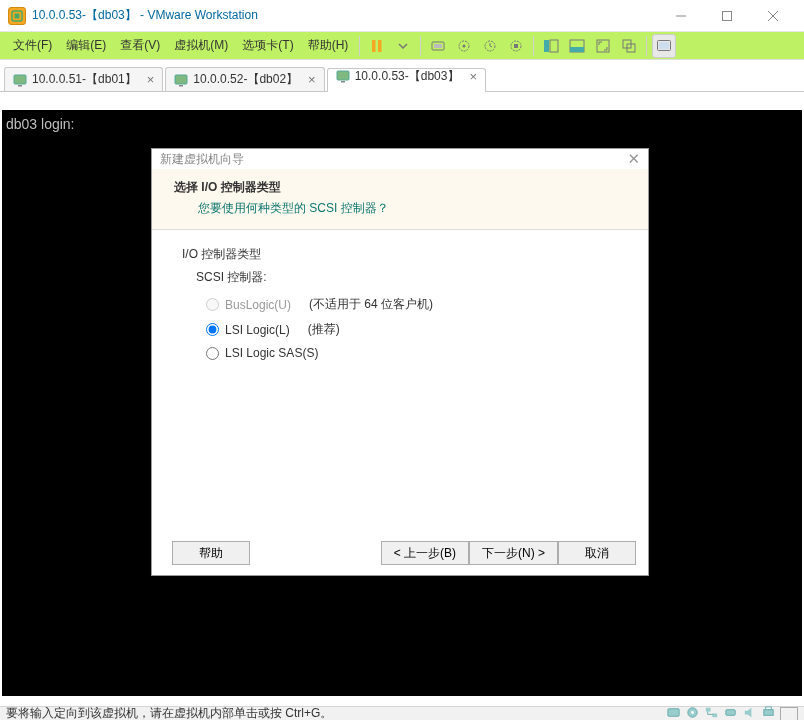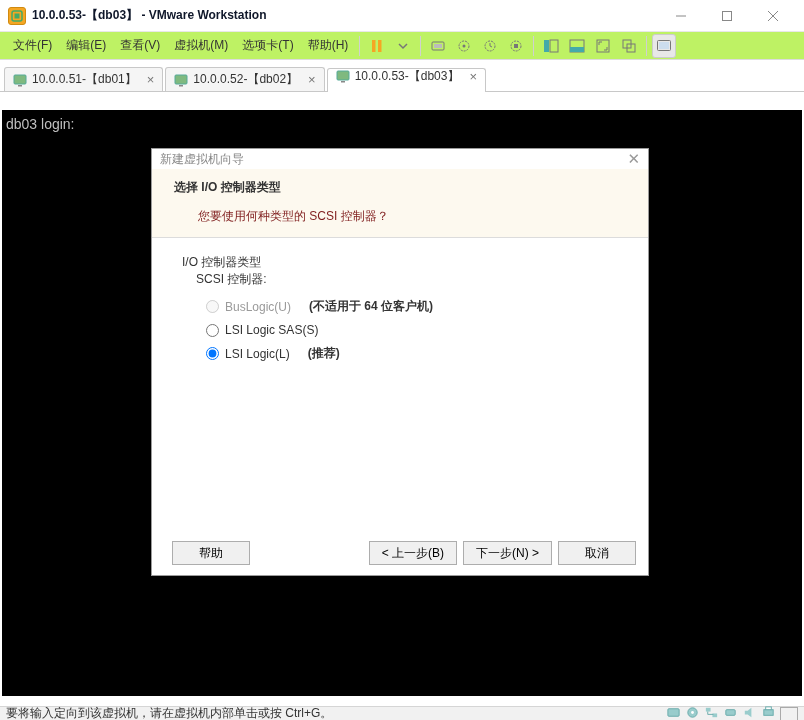--- a/index.html
+++ b/index.html
@@ -2,21 +2,21 @@
 <html><head>
 <meta charset="utf-8">
 <style>
 * { box-sizing: border-box; margin: 0; padding: 0; font-family: "Microsoft YaHei", Tahoma, sans-serif; }
 body { width: 804px; height: 720px; background: #fff; overflow: hidden; position: relative; font-size: 12px; color: #333; }
 
 
 .titlebar { height: 32px; background: #fff; display: flex; align-items: center; padding: 0 8px; border-bottom: 1px solid #e8e8e8; }
 .titlebar .logo { width: 18px; height: 18px; background: #f5a623; border: 1px solid #d08a10; border-radius: 3px; display: flex; align-items: center; justify-content: center; margin-right: 6px; }
 .titlebar .logo svg { width: 12px; height: 12px; }
-.titlebar .title { color: #0f172a; font-size: 12px; font-weight: bold; }
+.titlebar .title { color: #0369a1; font-size: 12px; }
 .titlebar .spacer { flex: 1; }
 .winbtn { width: 46px; height: 32px; display: flex; align-items: center; justify-content: center; color: #888; }
 .winbtn svg { width: 10px; height: 10px; }
 
 
 .menubar { height: 28px; background: #bef264; display: flex; align-items: center; padding: 0 6px; border-bottom: 1px solid #dcdcdc; }
 .menuitem { padding: 4px 7px; color: #333; font-size: 12px; cursor: default; }
 .menusep { width: 1px; height: 20px; background: #d0d0d0; margin: 0 4px; }
 .tbtn { width: 24px; height: 24px; display: flex; align-items: center; justify-content: center; margin: 0 1px; color: #666; border-radius: 3px; }
 .tbtn.active { background: #e8e8e8; border: 1px solid #ccc; }
@@ -31,33 +31,33 @@
 
 
 .console { position: absolute; left: 2px; right: 2px; top: 110px; bottom: 24px; background: #000; color: #bfbfbf; font-family: Consolas, monospace; font-size: 14px; padding: 6px 4px; }
 
 
 .dialog { position: absolute; left: 151px; top: 148px; width: 498px; height: 428px; background: #fff; border: 1px solid #9b9b9b; box-shadow: 0 4px 20px rgba(0,0,0,.3); }
 .dlg-title { height: 20px; display: flex; align-items: center; padding: 0 8px; color: #888; font-size: 12px; }
 .dlg-title .spacer { flex:1; }
 .dlg-title .x { color:#999; font-size: 15px; }
 .dlg-banner { background: #fdf9ef; padding: 10px 22px 12px; border-bottom: 1px solid #dcdcdc; }
-.dlg-banner .headline { font-weight: bold; font-size: 12px; margin-bottom: 12px; }
-.dlg-banner .sub { padding-left: 24px; font-size: 12px; color: #7f1d1d; }
+.dlg-banner .headline { font-weight: bold; font-size: 12px; margin-bottom: 4px; }
+.dlg-banner .sub { padding-left: 24px; font-size: 12px; color: #0f766e; }
 .dlg-body { padding: 16px 30px; font-size: 12px; color: #333; }
-.dlg-body .grouplabel { }
+.dlg-body .grouplabel { margin-bottom: 6px; }
 .dlg-body .subgroup { padding-left: 14px; margin-bottom: 6px; }
 .radio-row { display: flex; align-items: center; padding: 4px 0 4px 24px; }
 .radio-row input { margin-right: 6px; }
-.radio-row .hint { margin-left: 18px; color: #333; font-weight: bold; }
+.radio-row .hint { margin-left: 18px; color: #333; }
 .radio-row.disabled { color: #9a9a9a; }
 .radio-row.disabled input { accent-color:#bbb; }
 .dlg-footer { position: absolute; bottom: 10px; left: 12px; right: 12px; display: flex; }
 .dlg-footer .spacer { flex: 1; }
-.dlg-footer button { height: 24px; min-width: 78px; margin-left: 6px; font-size: 12px; background: #f0f0f0; border: 1px solid #adadad; padding: 0 12px; cursor: pointer; }
+.dlg-footer button { height: 24px; min-width: 78px; font-size: 12px; background: #f0f0f0; border: 1px solid #adadad; padding: 0 12px; cursor: pointer; }
 .dlg-footer .help { margin-left: 8px; }
 
 
 .statusbar { position: absolute; left: 0; right: 0; bottom: 0; height: 14px; background: #f1f1f1; border-top: 1px solid #d5d5d5; display: flex; align-items: center; padding: 0 6px; font-size: 12px; color: #333; }
 .statusbar .spacer { flex: 1; }
 .tray { display:flex; gap: 4px; align-items: center; }
 .tray svg { width: 15px; height: 15px; }
 .tray .box { width: 18px; height: 14px; border: 1px solid #aaa; }
 </style>
 </head>
@@ -217,27 +217,27 @@
   </div>
   <div class="dlg-body">
     <div class="grouplabel">I/O 控制器类型</div>
     <div class="subgroup">SCSI 控制器:</div>
     <label class="radio-row disabled">
       <input type="radio" name="scsi" disabled="" style="">
       <span>BusLogic(U)</span>
       <span class="hint">(不适用于 64 位客户机)</span>
     </label>
     <label class="radio-row">
-      <input type="radio" name="scsi" style="">
-      <span>LSI Logic SAS(S)</span>
-    </label>
-    <label class="radio-row">
       <input type="radio" name="scsi" checked="" style="">
       <span>LSI Logic(L)</span>
       <span class="hint">(推荐)</span>
+    </label>
+    <label class="radio-row">
+      <input type="radio" name="scsi" style="">
+      <span>LSI Logic SAS(S)</span>
     </label>
   </div>
   <div class="dlg-footer">
     <button class="help">帮助</button>
     <span class="spacer"></span>
     <button>&lt; 上一步(B)</button>
     <button>下一步(N) &gt;</button>
     <button>取消</button>
   </div>
 </div>

